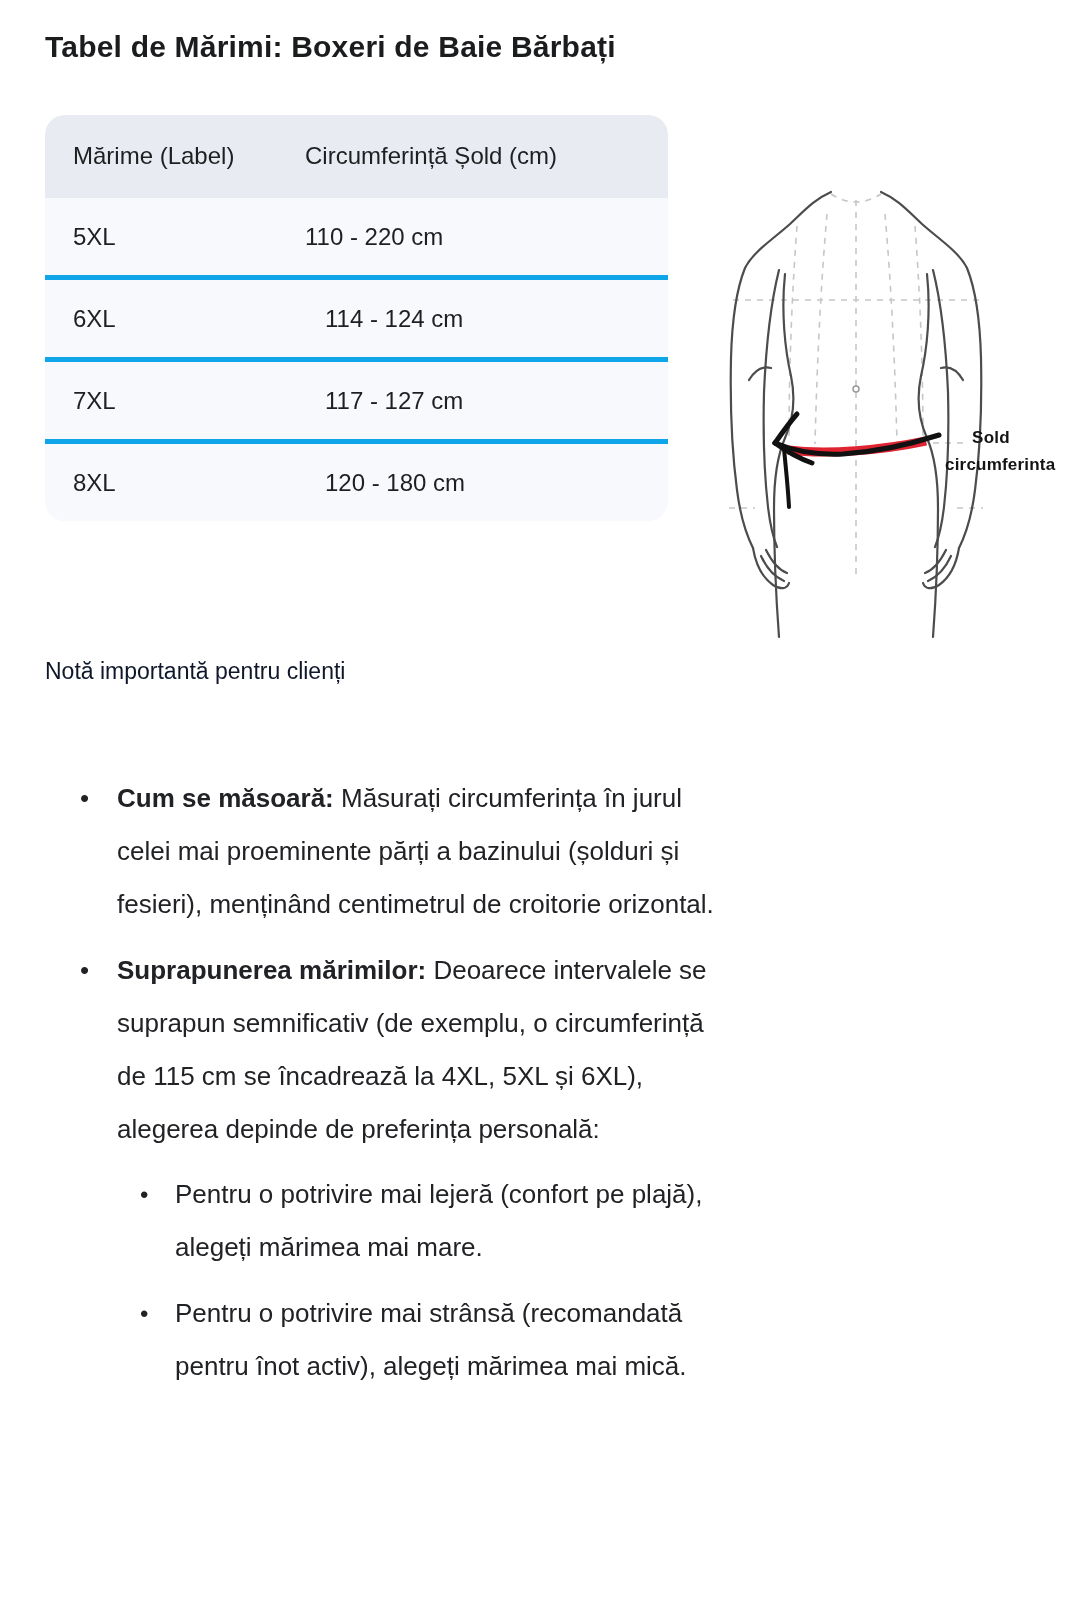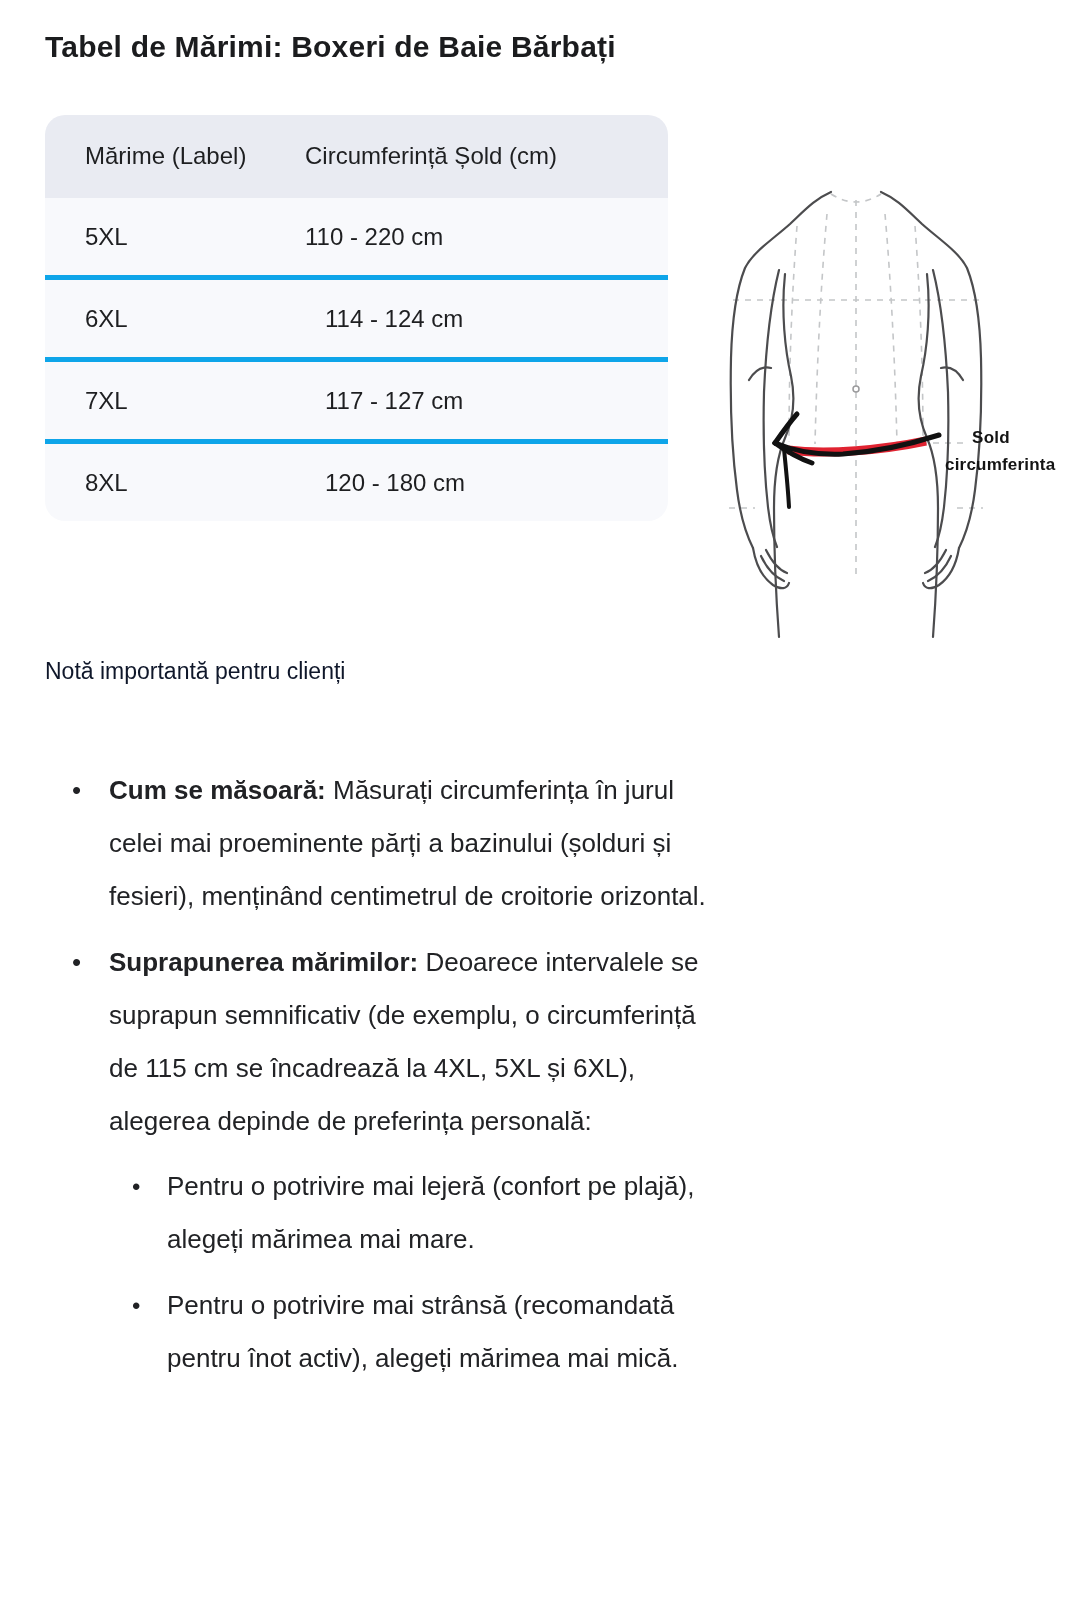--- a/index.html
+++ b/index.html
@@ -26,21 +26,21 @@
     font-size:24px;color:#1e1f21;
   }
   .t-header{
     display:flex;background:#e9ebf2;
     padding:22px 0 24px 0;line-height:37px;
   }
   .t-row{
     display:flex;align-items:center;height:77px;background:#f8f9fc;
   }
   .t-row + .t-row{border-top:5px solid #0ea5e9;gap:20px;}
-  .c1{width:260px;padding-left:40px;box-sizing:border-box;flex-shrink:0;}
+  .c1{width:260px;padding-left:28px;box-sizing:border-box;flex-shrink:0;}
   .c2{width:300px;flex-shrink:0;}
 
   
   .figure{
     position:absolute;left:693px;top:152px;width:373px;height:500px;
   }
   .figure svg{position:absolute;left:0;top:0;}
   .fig-label{
     position:absolute;font-weight:700;color:#141414;
     white-space:nowrap;
@@ -48,21 +48,21 @@
   .fig-label.l1{left:279px;top:276px;font-size:17px;letter-spacing:.3px;}
   .fig-label.l2{left:252px;top:303px;font-size:17px;letter-spacing:.2px;}
 
   
   .notes-heading{
     position:absolute;left:45px;top:658px;
     font-size:23px;font-weight:400;color:#0f172a;
   }
   ul.notes{
     position:absolute;left:45px;top:760px;width:662px;
-    list-style:none;margin:4px;padding:0;
+    list-style:none;margin:12px;padding:0;
     font-size:26px;line-height:53px;color:#212225;
   }
   ul.notes > li{
     position:relative;padding-left:60px;margin-bottom:13px;
   }
   ul.notes > li::before{
     content:"\2022";position:absolute;left:23px;top:0;
     font-size:26px;
   }
   ul.notes .lead{font-weight:700;}

